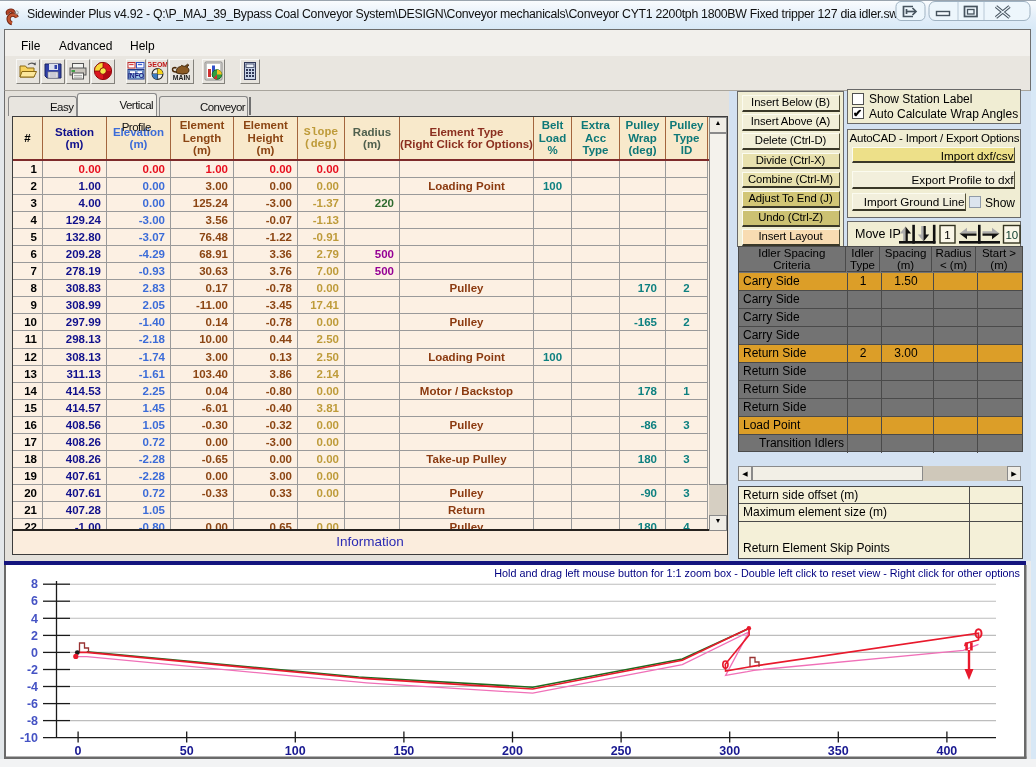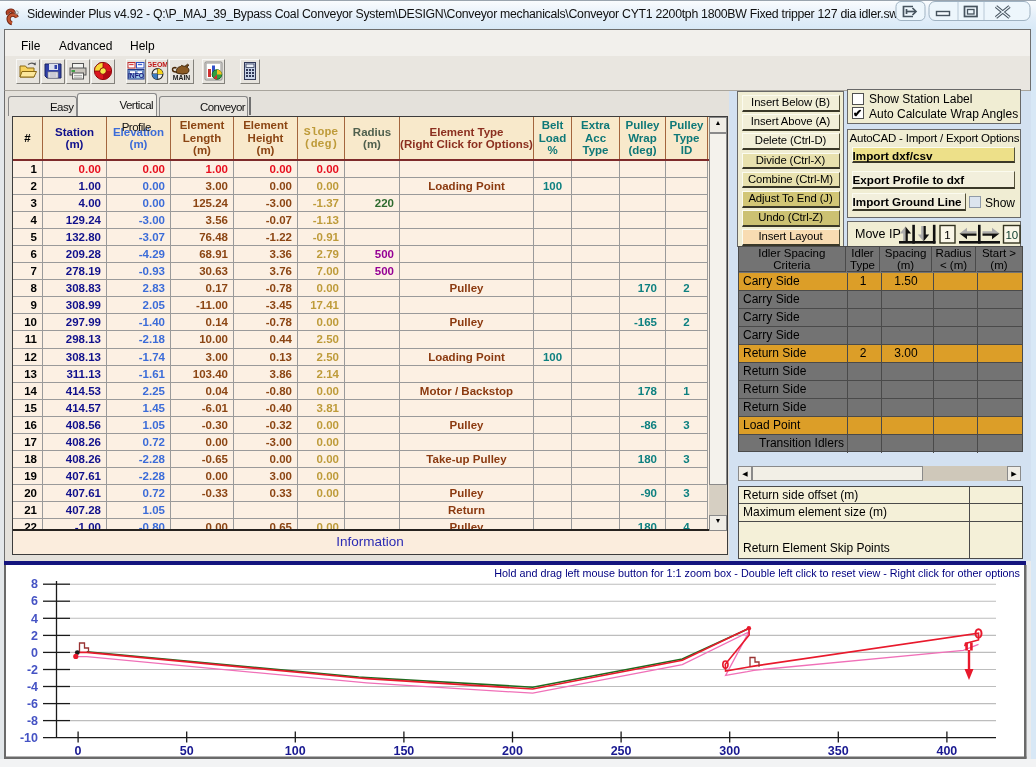--- a/index.html
+++ b/index.html
@@ -73,22 +73,22 @@
     border:1px solid #8A8A8A; }
 
 
   
   .grp { position:absolute; background:#F0EDD3; border:1px solid #686868; }
   .pbtn2 { position:absolute; left:741.5px; width:98px; height:16.5px; font-size:11.3px; color:#000;
     letter-spacing:-0.1px; text-align:center; line-height:13.5px; border-style:solid; border-width:1px 1px 2px 1px;
     border-color:#FBFBEF #55523A #3A3828 #FBFBEF; }
   .cb { position:absolute; width:12px; height:12px; background:#fff; border:1px solid #505050; font-size:11px; line-height:11px; text-align:center; font-weight:bold; }
   .lbl { position:absolute; font-size:12px; color:#000; white-space:nowrap; }
-  .acbtn { position:absolute; font-size:11.7px; color:#000; text-align:left;
-    border-style:solid; border-width:1px 1px 2px 1px; border-color:#FBFBEF #55523A #3A3828 #FBFBEF;font-weight:bold; }
+  .acbtn { position:absolute; font-size:11.7px; color:#000; text-align:right;
+    border-style:solid; border-width:1px 1px 2px 1px; border-color:#FBFBEF #55523A #3A3828 #FBFBEF; }
   
   #idler { position:absolute; left:738px; top:246px; width:284.5px; height:206px; border:1px solid #4A4A4A; background:#737373; }
   .idh { position:absolute; top:0; height:25px; border-right:1px solid #4A4A4A; border-bottom:1px solid #4A4A4A;
     font-size:11.5px; line-height:12.5px; text-align:center; display:flex; align-items:center; justify-content:center; color:#000; }
   .idrow { position:absolute; left:0; width:282.5px; height:18px; border-bottom:1px solid #4A4A4A; font-size:12px; line-height:17px; color:#000; }
   .idrow.org { background:#DC9E28; }
   .idc { position:absolute; top:0; height:17px; }
   #hsb { position:absolute; left:738px; top:465.5px; width:283px; height:15px; background:#CFC8BA; }
   .hsbtn { position:absolute; top:0; width:14px; height:15px; background:#F0EDE6; border:1px solid #8A8A8A;
     font-size:7px; text-align:center; color:#000; }

